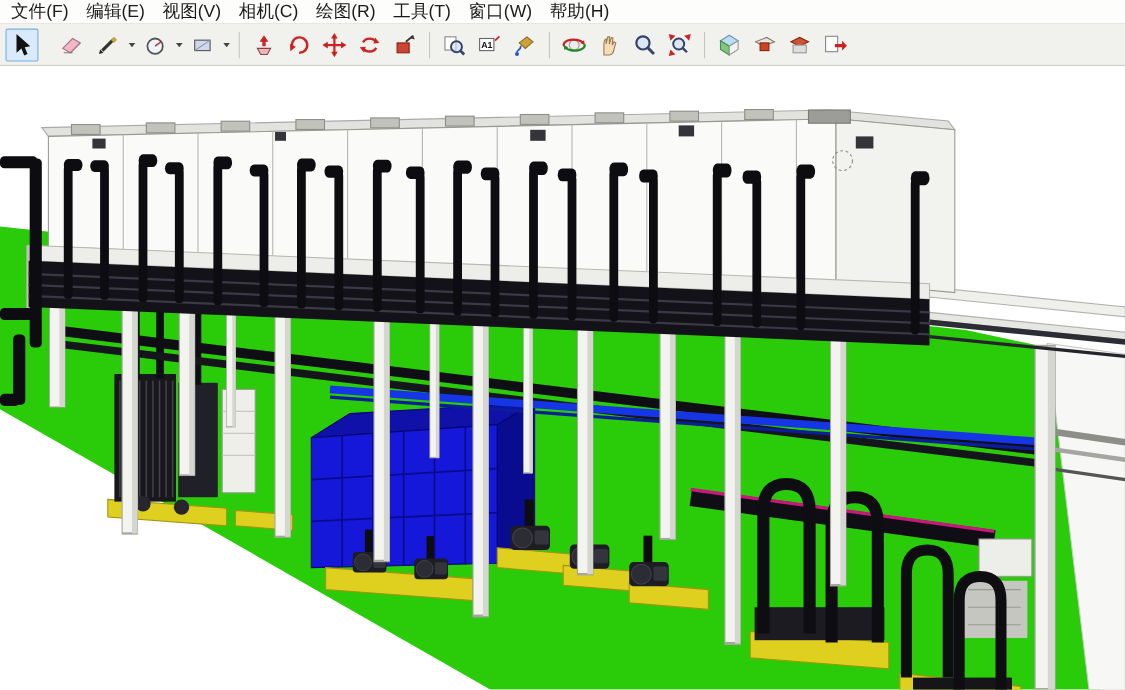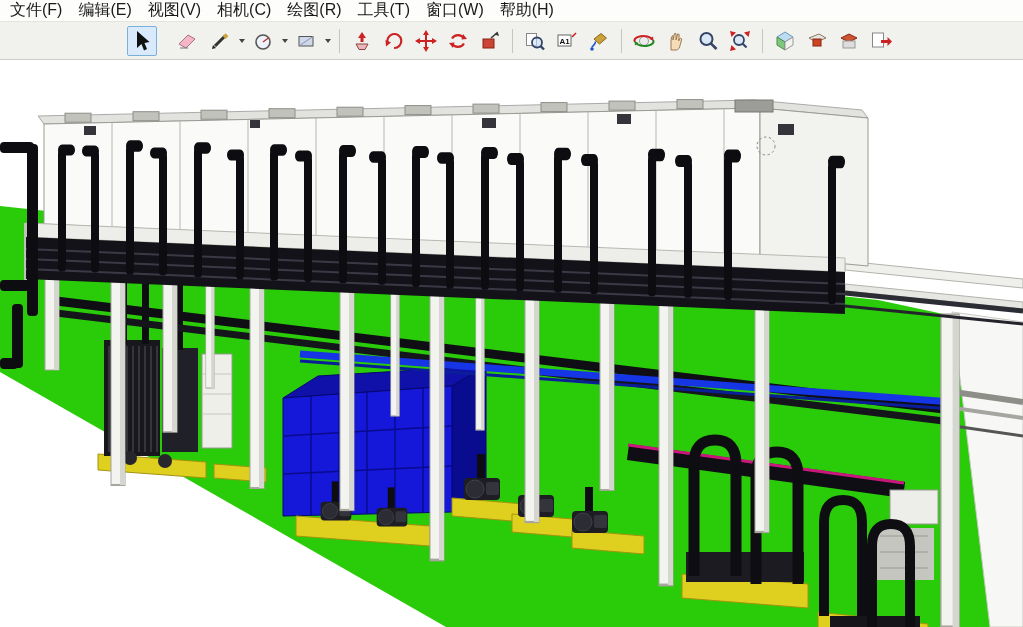--- a/index.html
+++ b/index.html
@@ -9,21 +9,21 @@
 
   
   .menubar { position:absolute; top:0; left:0; right:0; height:22px;
     background:#fdfdfb; border-bottom:1px solid #e4e4e0;
     display:flex; align-items:center; padding-left:2px; }
   .menu-item { font-size:16px; color:#1a1a1a; padding:3px 8px; cursor:default; }
 
   
   .toolbar { position:absolute; top:22px; left:0; right:0; height:38px;
     background:#f1f1ee; border-bottom:1px solid #cfcfc9;
-    display:flex; align-items:center; padding:0 4px;justify-content:center; }
+    display:flex; align-items:center; padding:0 4px; }
   .tbtn { width:30px; height:30px; display:flex; align-items:center; justify-content:center;
     border:1px solid transparent; border-radius:2px; margin:0 1px; background:transparent; }
   .tbtn.pressed { background:#d9eafc; border-color:#7ab0dd; }
   .tbtn svg { display:block; }
   .drop { width:11px; height:30px; display:flex; align-items:center; justify-content:center; }
   .drop i { display:block; width:0; height:0; border-left:3.5px solid transparent;
     border-right:3.5px solid transparent; border-top:4px solid #444; }
   .tsep { width:1px; height:24px; background:#c6c6c0; margin:0 6px; }
   .gap { width:14px; }
 

